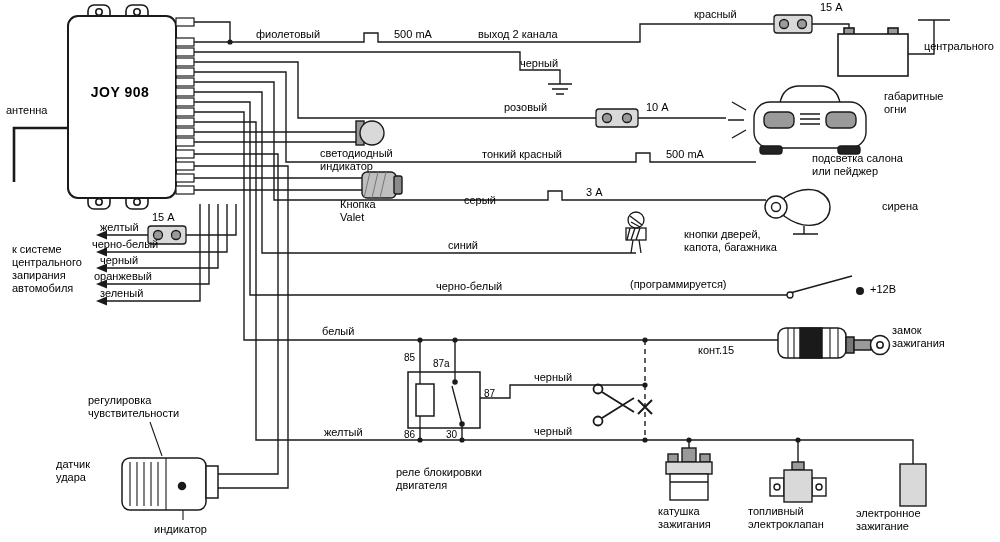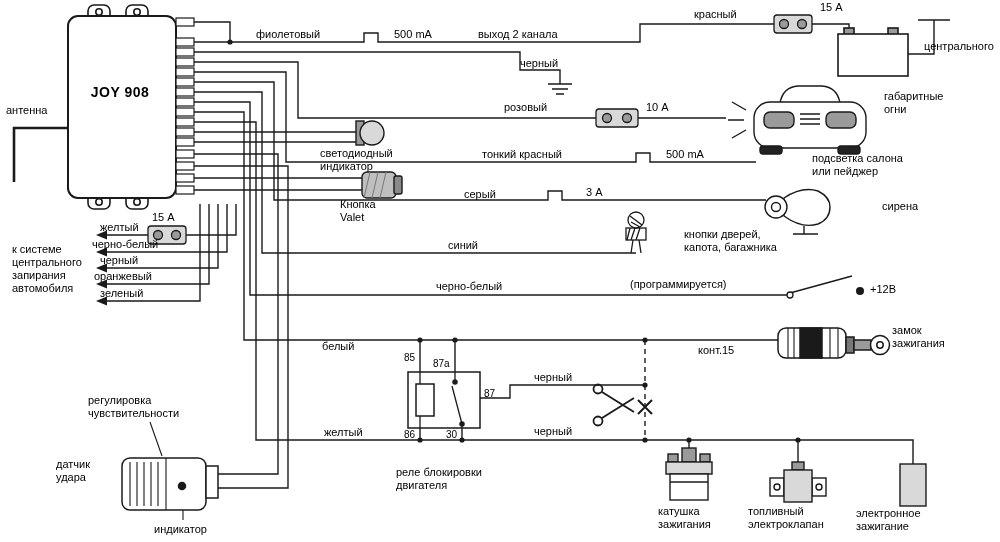--- a/index.html
+++ b/index.html
@@ -226,32 +226,32 @@
 
   <div class="lbl" style="left:504px;top:101px">розовый</div>
   <div class="lbl" style="left:646px;top:101px">10 А</div>
   <div class="lbl" style="left:884px;top:90px">габаритные
 огни</div>
   <div class="lbl" style="left:482px;top:148px">тонкий красный</div>
   <div class="lbl" style="left:666px;top:148px">500 mA</div>
   <div class="lbl" style="left:812px;top:152px">подсветка салона
 или пейджер</div>
 
-  <div class="lbl" style="left:464px;top:188px">серый</div>
+  <div class="lbl" style="left:464px;top:194px">серый</div>
   <div class="lbl" style="left:586px;top:186px">3 А</div>
   <div class="lbl" style="left:882px;top:200px">сирена</div>
 
   <div class="lbl" style="left:448px;top:239px">синий</div>
   <div class="lbl" style="left:684px;top:228px">кнопки дверей,
 капота, багажника</div>
   <div class="lbl" style="left:436px;top:280px">черно-белый</div>
   <div class="lbl" style="left:630px;top:278px">(программируется)</div>
   <div class="lbl" style="left:870px;top:283px">+12В</div>
 
-  <div class="lbl" style="left:322px;top:340px">белый</div>
+  <div class="lbl" style="left:322px;top:325px">белый</div>
   <div class="lbl" style="left:698px;top:344px">конт.15</div>
   <div class="lbl" style="left:892px;top:324px">замок
 зажигания</div>
 
   <div class="lbl" style="left:320px;top:147px">светодиодный
 индикатор</div>
   <div class="lbl" style="left:340px;top:198px">Кнопка
 Valet</div>
 
   <div class="lbl" style="left:152px;top:211px">15 А</div>

